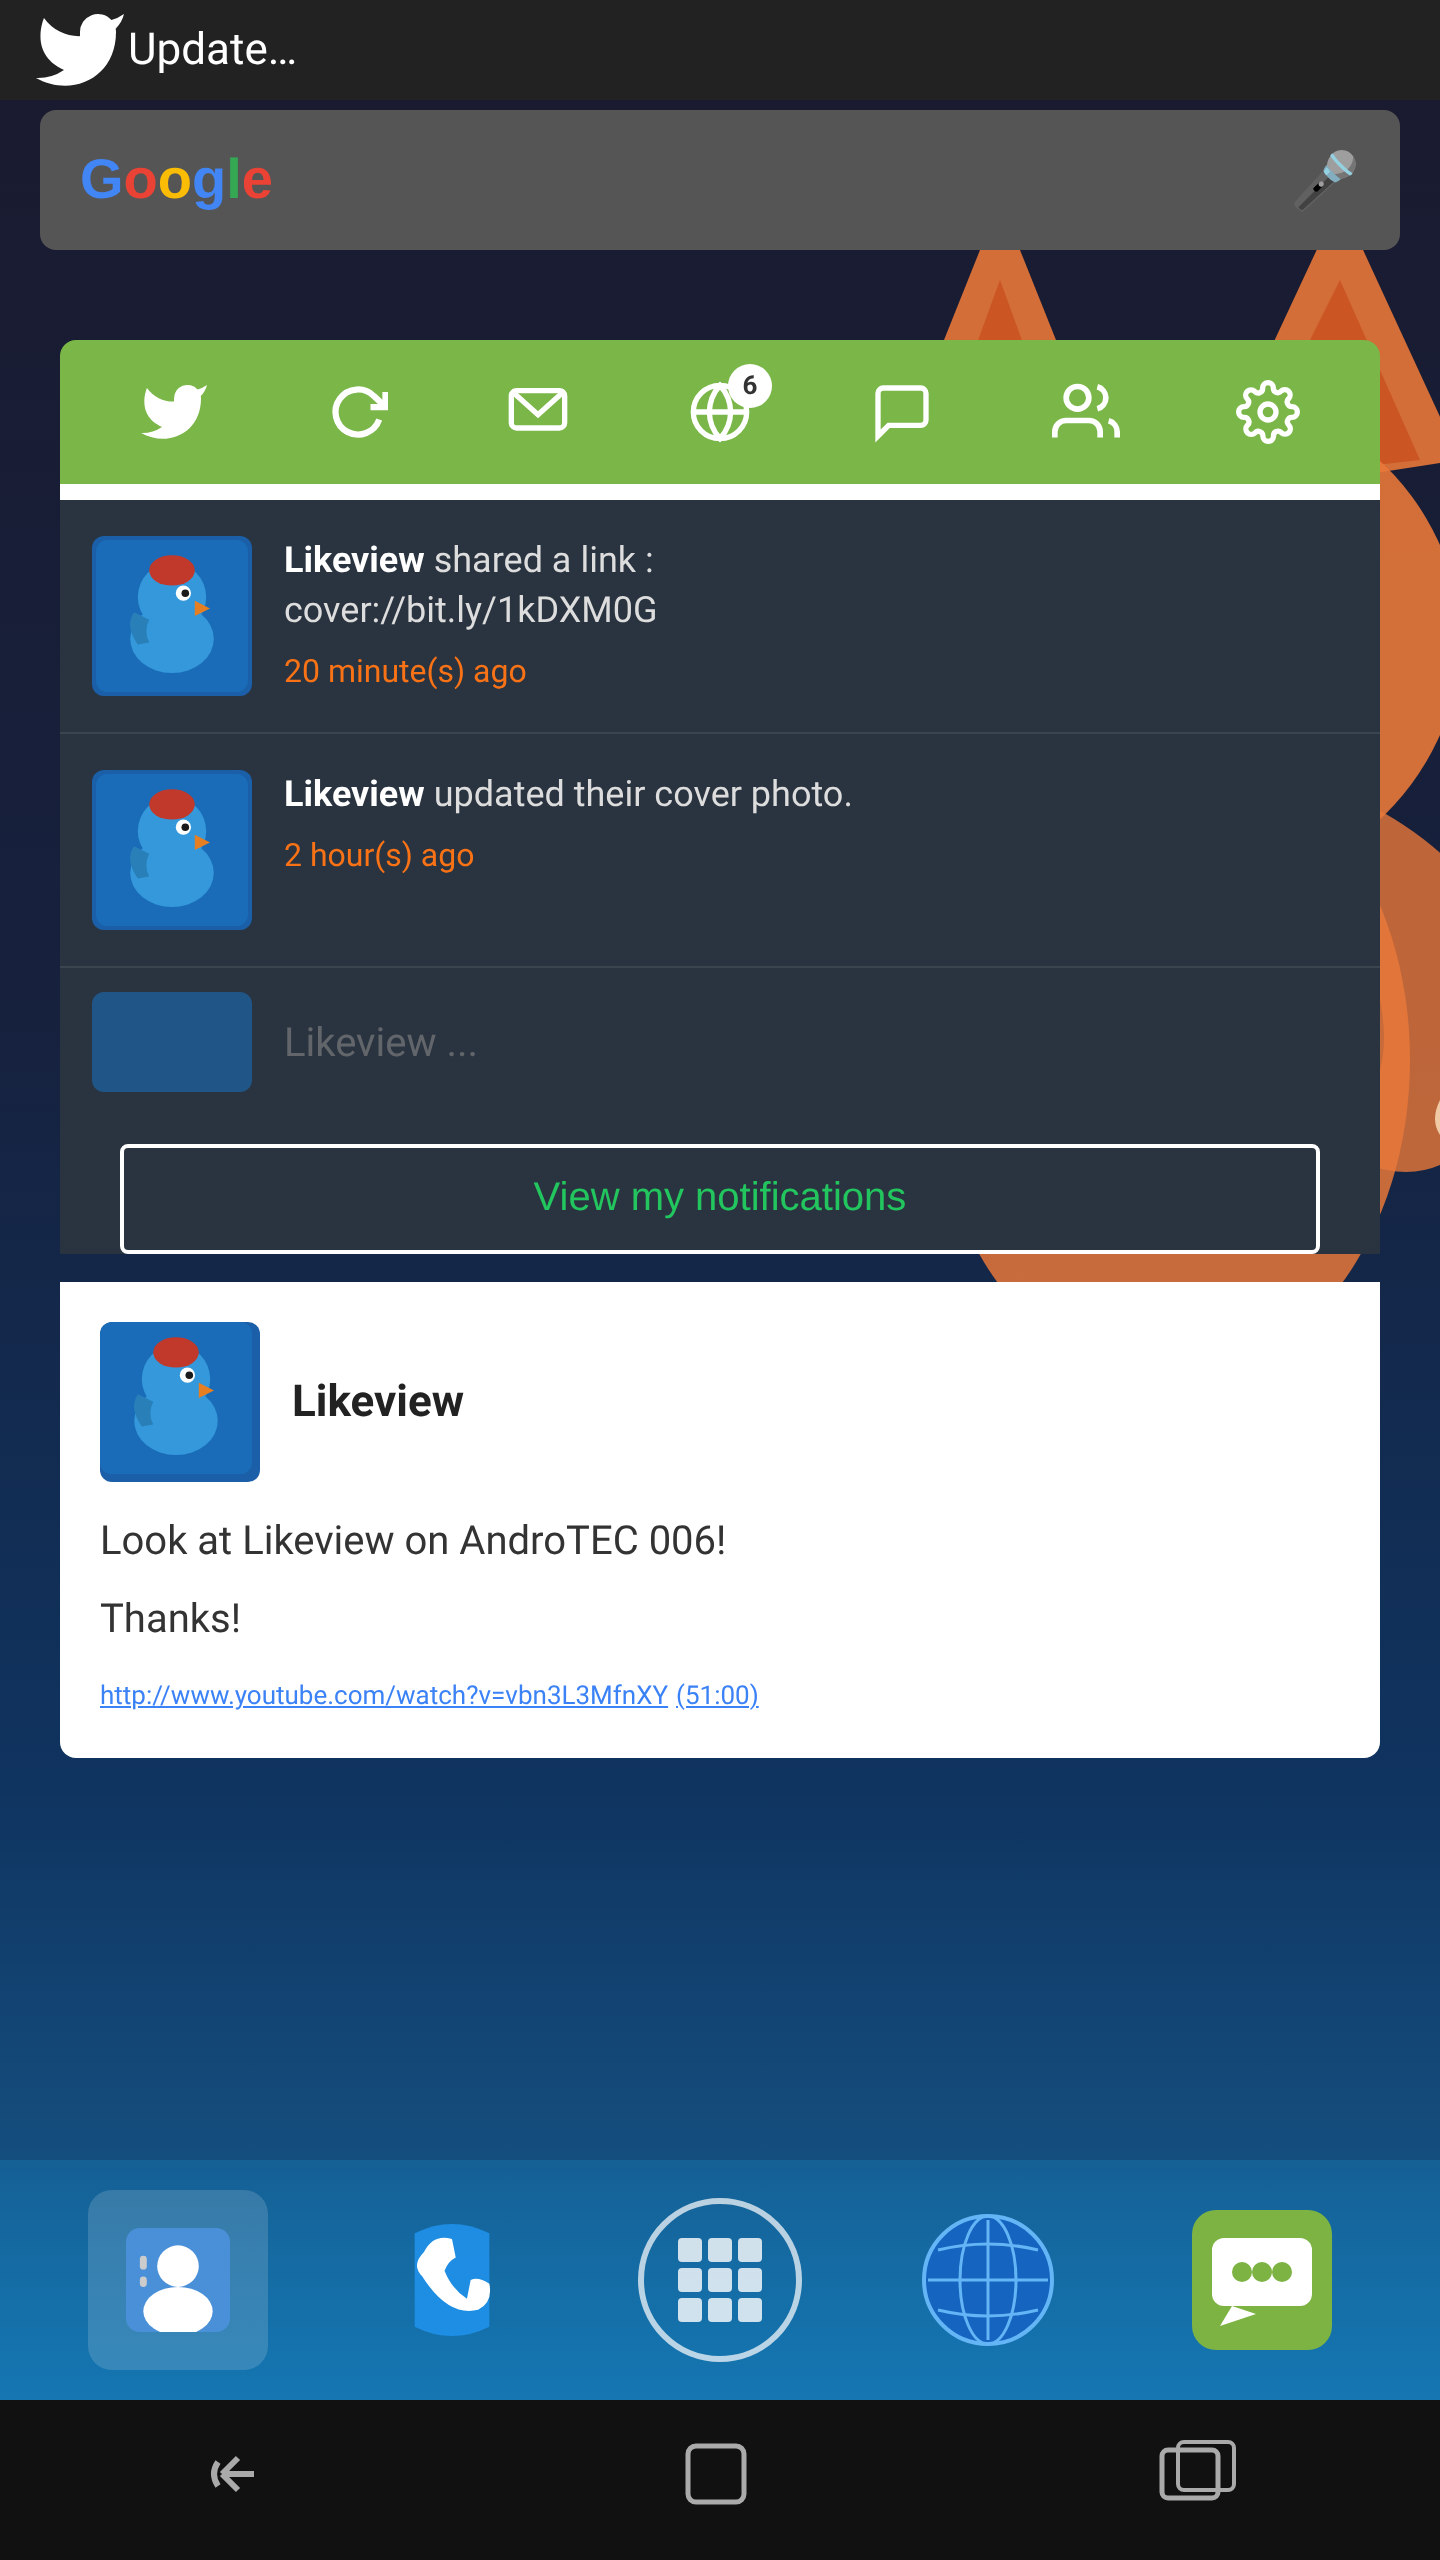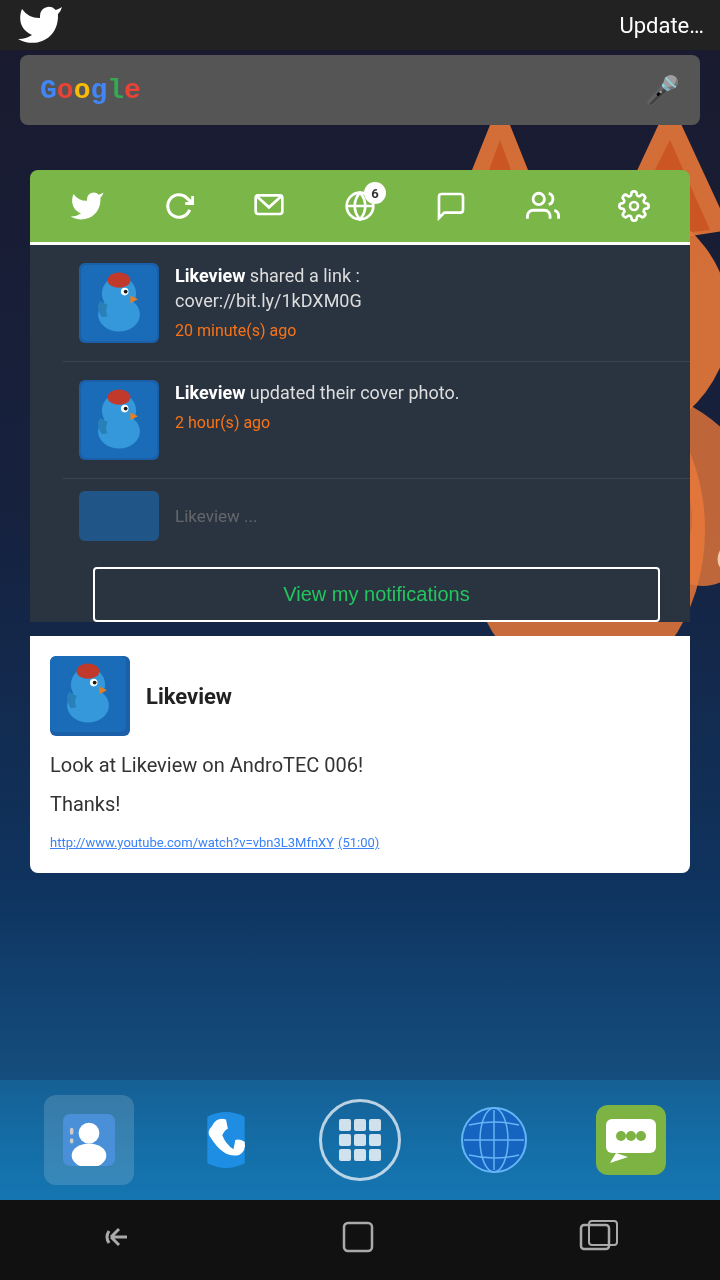--- a/index.html
+++ b/index.html
@@ -33,21 +33,20 @@
     
     .status-bar {
       position: absolute;
       top: 0; left: 0; right: 0;
       height: 50px;
       background: #222;
       display: flex;
       align-items: center;
       padding: 0 16px;
       z-index: 10;
-      justify-content: space-between;
     }
 
     .status-bar-text {
       color: #fff;
       font-size: 22px;
       font-weight: 400;
     }
 
     
     .google-bar {
@@ -60,21 +59,21 @@
       border-radius: 8px;
       display: flex;
       align-items: center;
       padding: 0 20px;
       z-index: 10;
     }
 
     .google-logo {
       font-size: 28px;
       color: #fff;
-      font-family: Liberation Mono, monospace;
+      font-family: Liberation Sans, sans-serif;
       font-weight: bold;
       flex: 1;
     }
 
     .google-logo span.g-blue { color: #4285f4; }
     .google-logo span.g-red { color: #ea4335; }
     .google-logo span.g-yellow { color: #fbbc05; }
     .google-logo span.g-blue2 { color: #4285f4; }
     .google-logo span.g-green { color: #34a853; }
     .google-logo span.g-red2 { color: #ea4335; }
@@ -127,22 +126,21 @@
       font-size: 13px;
       font-weight: bold;
       display: flex;
       align-items: center;
       justify-content: center;
     }
 
     
     .dropdown {
       background: #2a3440;
-      border-top: 3px solid #ffffff;
-      padding-left: 33px;
+      border-top: 8px solid #ffffff;
     }
 
     .notification-item {
       display: flex;
       padding: 18px 16px;
       border-bottom: 1px solid #3a4550;
       align-items: flex-start;
     }
 
     .notif-avatar {
@@ -455,21 +453,21 @@
       <div class="notif-content">
         <div class="notif-text">
           <strong>Likeview</strong> <span>updated their cover photo.</span>
         </div>
         <div class="notif-time">2 hour(s) ago</div>
       </div>
     </div>
 
     <div class="notif-item-partial">
       <div class="notif-avatar-small" style="background:#1a6cb8; border-radius:6px;"></div>
-      <div style="color:#888; font-size:17px;">Likeview ...</div>
+      <div style="color:#888; font-size:20px;">Likeview ...</div>
     </div>
 
     <button class="btn-view-notifications">View my notifications</button>
   </div>
 
   <div class="post-area">
     <div class="post-header">
       <div class="post-avatar">
         <svg width="76" height="76" viewBox="0 0 80 80">
           <rect width="80" height="80" fill="#1a6cb8" rx="6"></rect>

